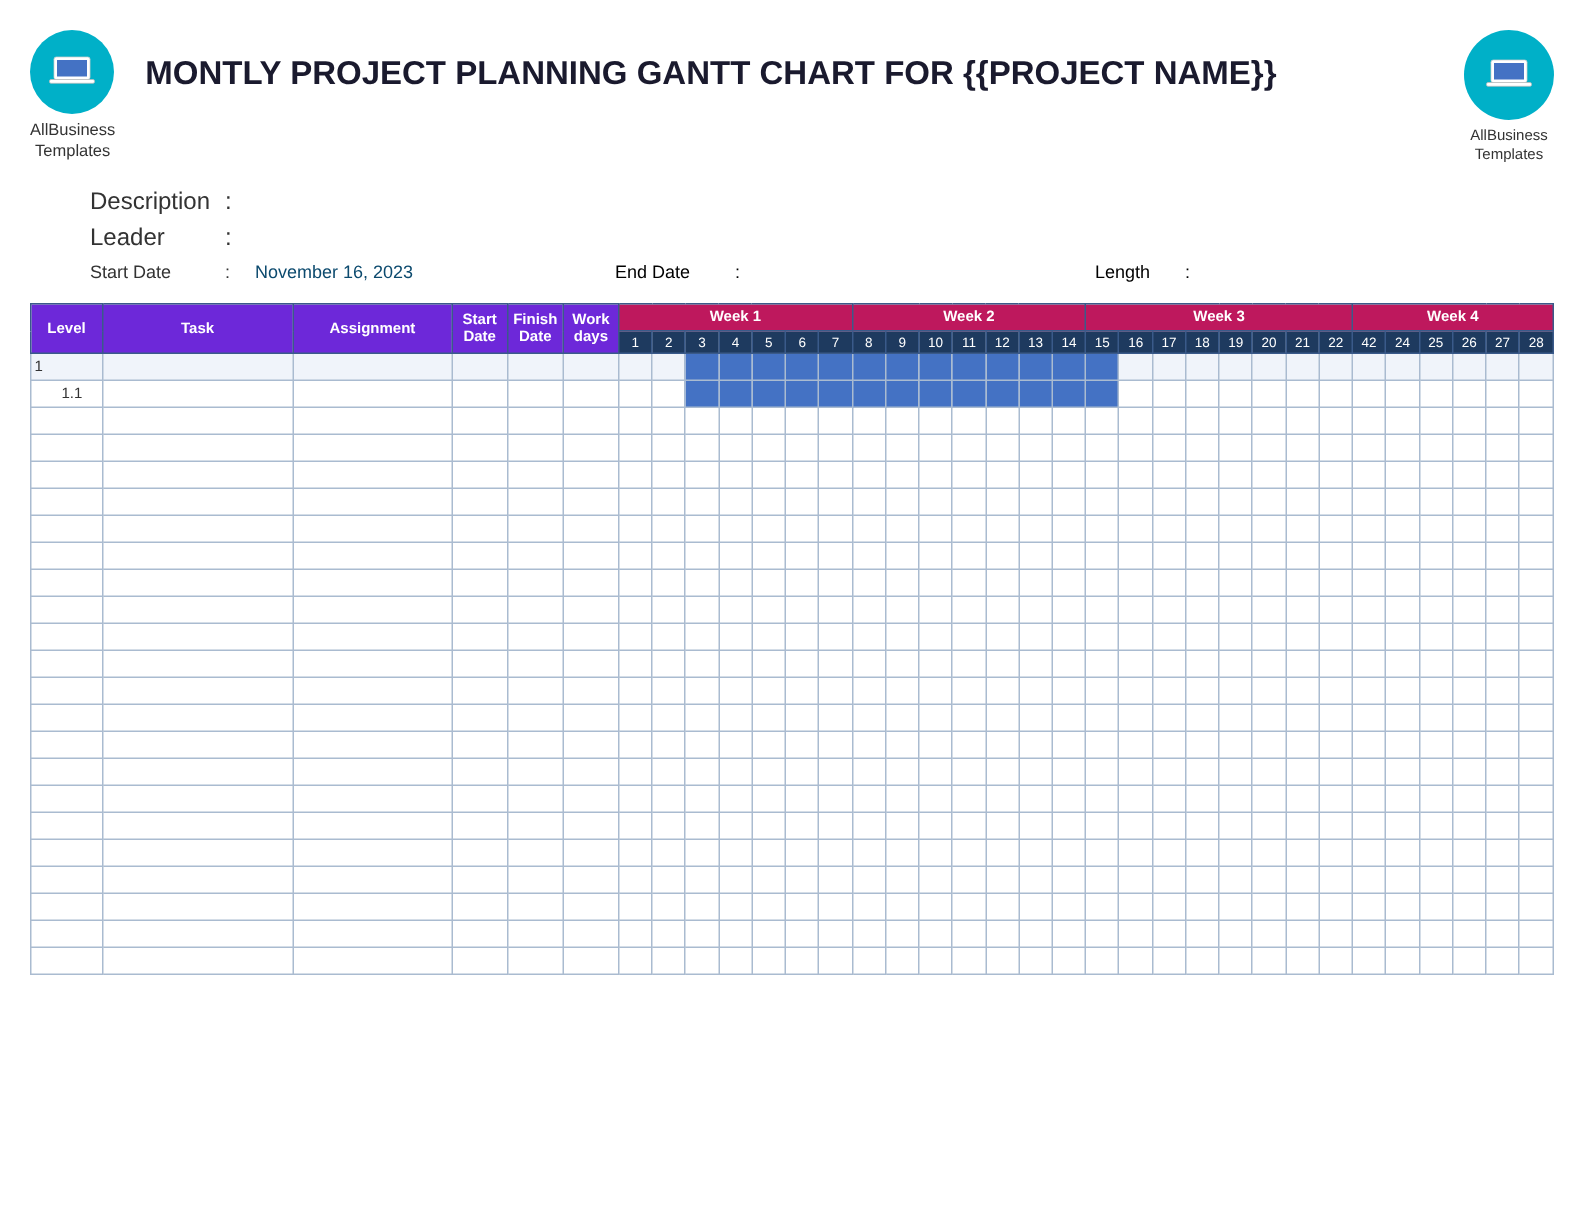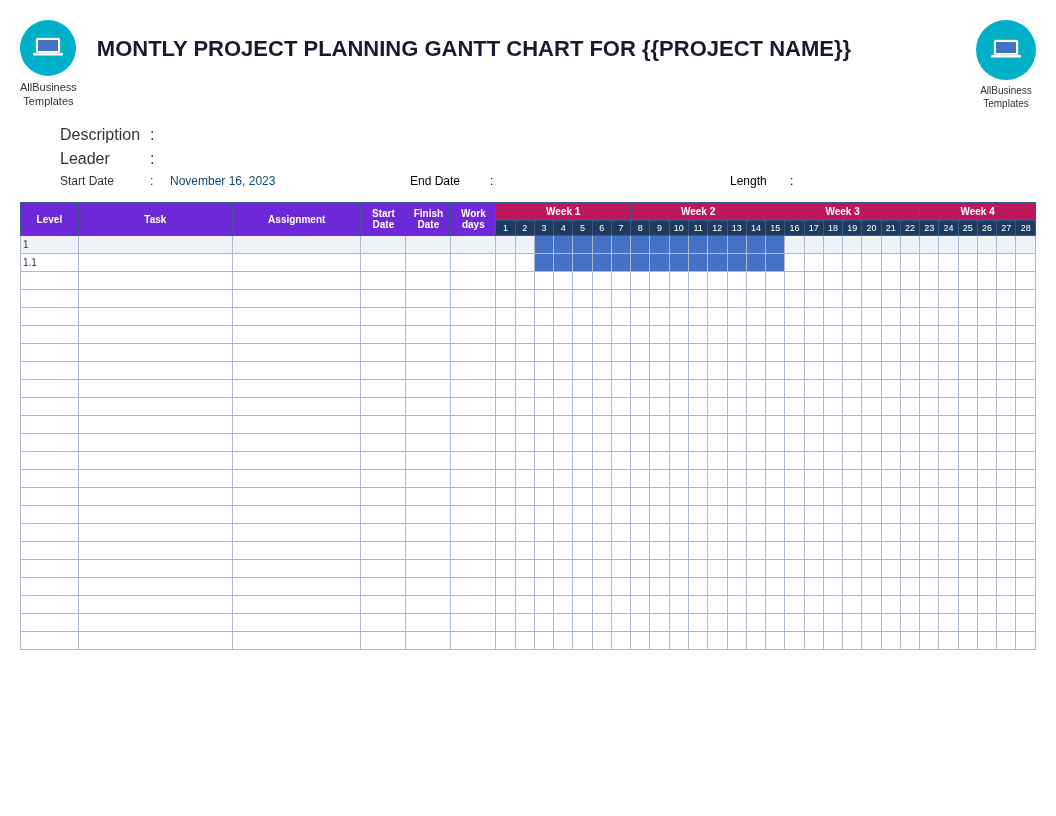--- a/index.html
+++ b/index.html
@@ -165,20 +165,21 @@
     
     .gantt-table tbody tr.row-level-1 td {
       background: #f0f4fa;
     }
     .gantt-table tbody tr.row-level-1 td.day-cell.filled {
       background: #4472c4;
     }
 
     .gantt-table tbody tr.row-level-11 td {
       background: #ffffff;
+      padding-left: 20px;
     }
     .gantt-table tbody tr.row-level-11 td.day-cell.filled {
       background: #4472c4;
     }
 
     .gantt-table tbody tr.empty-row td {
       background: #ffffff;
       height: 18px;
     }
 
@@ -287,21 +288,21 @@
 
         <th class="col-day">15</th>
         <th class="col-day">16</th>
         <th class="col-day">17</th>
         <th class="col-day">18</th>
         <th class="col-day">19</th>
         <th class="col-day">20</th>
         <th class="col-day">21</th>
         <th class="col-day">22</th>
 
-        <th class="col-day">23</th>
+        <th class="col-day">42</th>
         <th class="col-day">24</th>
         <th class="col-day">25</th>
         <th class="col-day">26</th>
         <th class="col-day">27</th>
         <th class="col-day">28</th>
       </tr>
     </thead>
     <tbody id="gantt-body">
     <tr class="row-level-1">
           <td>1</td>

